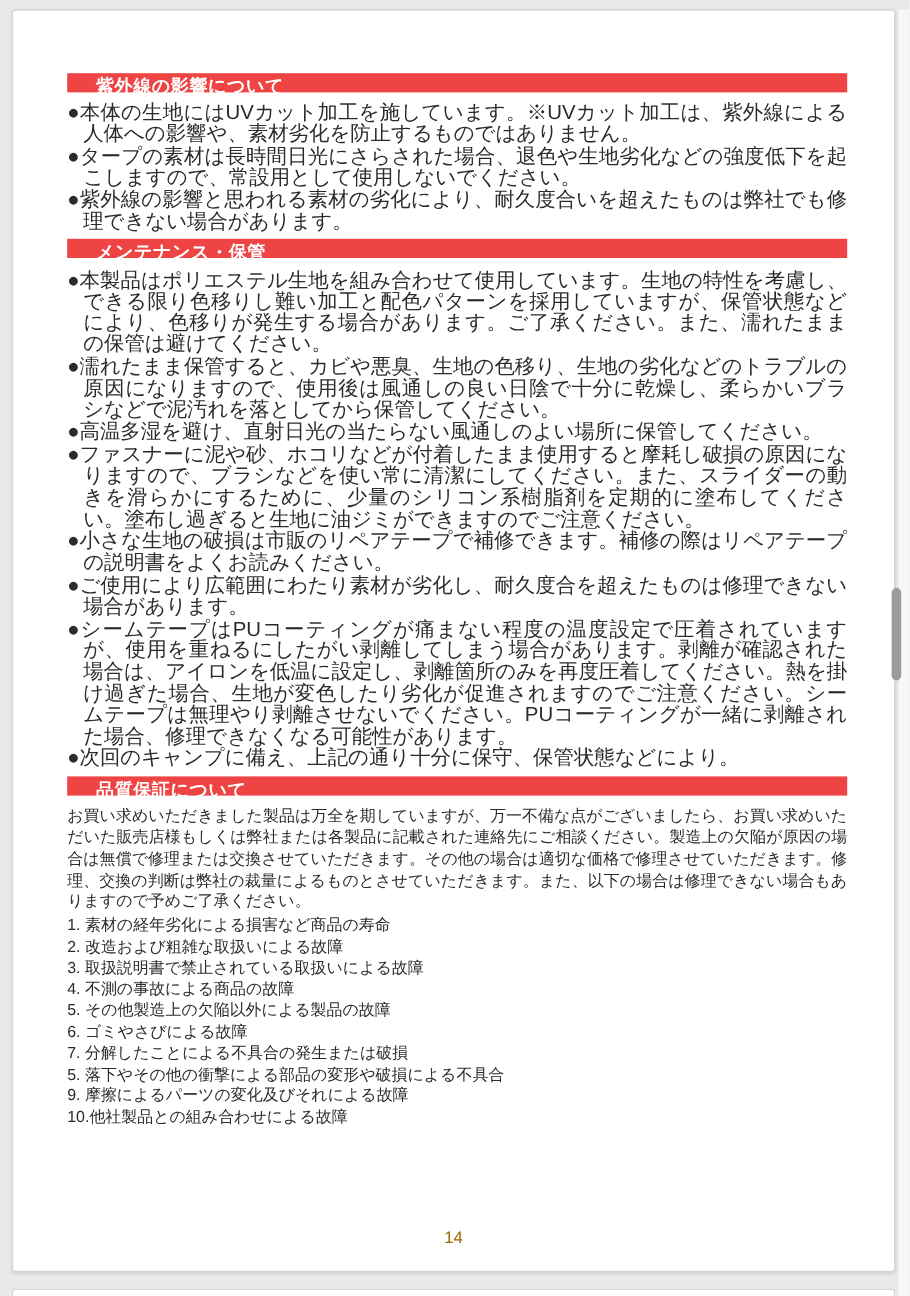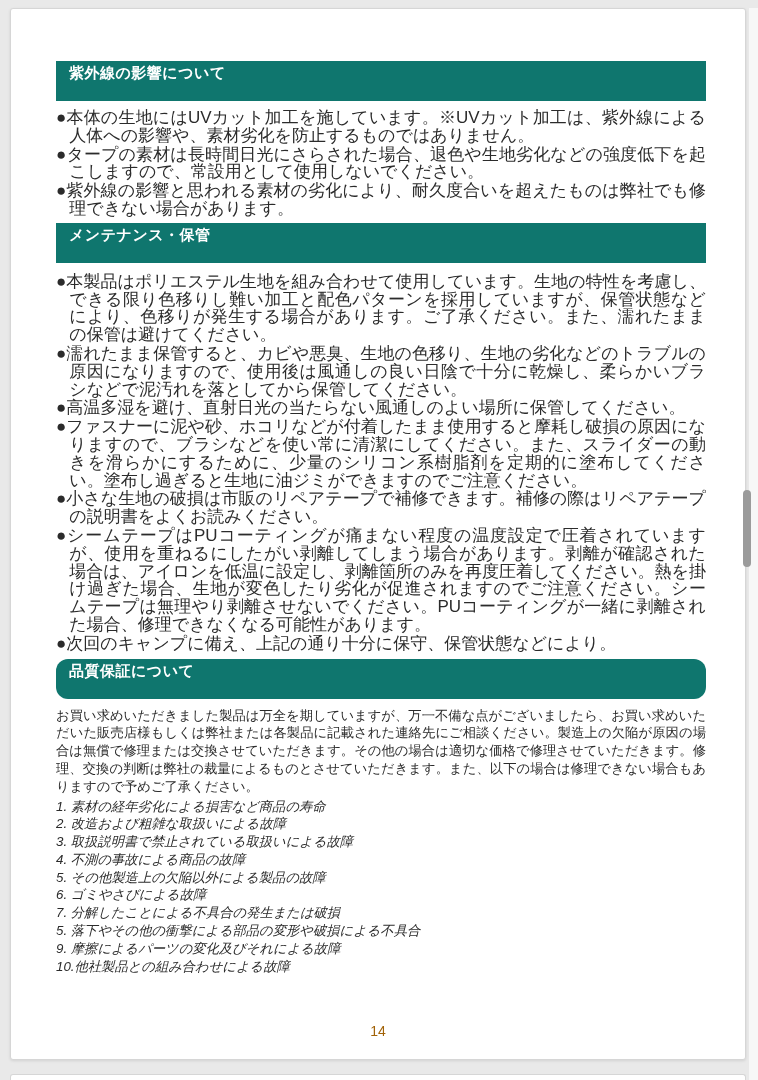--- a/index.html
+++ b/index.html
@@ -20,33 +20,33 @@
     box-shadow: 0 1px 3px rgba(0,0,0,0.10);
     box-sizing: border-box;
   }
   .content {
     position: absolute;
     left: 45px; top: 52px;
     width: 650px;
     color: #2b2b2b;
   }
   .section-bar {
-    background: #0f766e;
+    background: #ef4444;
     color: #ffffff;
     font-size: 15px;
     font-weight: bold;
-    height: 40px;
+    height: 16px;
     line-height: 24px;
-    padding-left: 13px;
+    padding-left: 24px;
     box-sizing: border-box;
     letter-spacing: 0.5px;
   }
   .bar-1 { margin-bottom: 8px; }
   .bar-2 { margin-top: 5px; margin-bottom: 10px; }
-  .bar-3 { margin-top: 6px; margin-bottom: 8px; border-radius: 12px; }
+  .bar-3 { margin-top: 6px; margin-bottom: 8px; }
   .bullets {
     list-style: none;
     margin: 0; padding: 0;
     font-size: 17px;
     line-height: 17.8px;
   }
   .bullets li {
     padding-left: 13.3px;
     text-indent: -13.3px;
     text-align: justify;
@@ -56,21 +56,20 @@
     font-size: 13.3px;
     line-height: 17.8px;
     text-align: justify;
     margin: 0 0 2px 0;
   }
   .numbered {
     list-style: none;
     margin: 0; padding: 0;
     font-size: 13.3px;
     line-height: 17.8px;
-    font-style: italic;
   }
   .numbered li {
     padding-left: 18px;
     text-indent: -18px;
     text-align: justify;
   }
   .page-number {
     position: absolute;
     left: 0; top: 1014px;
     width: 100%;
@@ -119,20 +118,21 @@
 
     <div class="section-bar bar-2">
       <span>メンテナンス・保管</span>
     </div>
     <ul class="bullets">
       <li>●本製品はポリエステル生地を組み合わせて使用しています。生地の特性を考慮し、できる限り色移りし難い加工と配色パターンを採用していますが、保管状態などにより、色移りが発生する場合があります。ご了承ください。また、濡れたままの保管は避けてください。</li>
       <li>●濡れたまま保管すると、カビや悪臭、生地の色移り、生地の劣化などのトラブルの原因になりますので、使用後は風通しの良い日陰で十分に乾燥し、柔らかいブラシなどで泥汚れを落としてから保管してください。</li>
       <li>●高温多湿を避け、直射日光の当たらない風通しのよい場所に保管してください。</li>
       <li>●ファスナーに泥や砂、ホコリなどが付着したまま使用すると摩耗し破損の原因になりますので、ブラシなどを使い常に清潔にしてください。また、スライダーの動きを滑らかにするために、少量のシリコン系樹脂剤を定期的に塗布してください。塗布し過ぎると生地に油ジミができますのでご注意ください。</li>
       <li>●小さな生地の破損は市販のリペアテープで補修できます。補修の際はリペアテープの説明書をよくお読みください。</li>
+      <li>●ご使用により広範囲にわたり素材が劣化し、耐久度合を超えたものは修理できない場合があります。</li>
       <li>●シームテープはPUコーティングが痛まない程度の温度設定で圧着されていますが、使用を重ねるにしたがい剥離してしまう場合があります。剥離が確認された場合は、アイロンを低温に設定し、剥離箇所のみを再度圧着してください。熱を掛け過ぎた場合、生地が変色したり劣化が促進されますのでご注意ください。シームテープは無理やり剥離させないでください。PUコーティングが一緒に剥離された場合、修理できなくなる可能性があります。</li>
       <li>●次回のキャンプに備え、上記の通り十分に保守、保管状態などにより。</li>
     </ul>
 
     <div class="section-bar bar-3">
       <span>品質保証について</span>
     </div>
     <p class="para">お買い求めいただきました製品は万全を期していますが、万一不備な点がございましたら、お買い求めいただいた販売店様もしくは弊社または各製品に記載された連絡先にご相談ください。製造上の欠陥が原因の場合は無償で修理または交換させていただきます。その他の場合は適切な価格で修理させていただきます。修理、交換の判断は弊社の裁量によるものとさせていただきます。また、以下の場合は修理できない場合もありますので予めご了承ください。</p>
     <ol class="numbered">
       <li>1. 素材の経年劣化による損害など商品の寿命</li>

